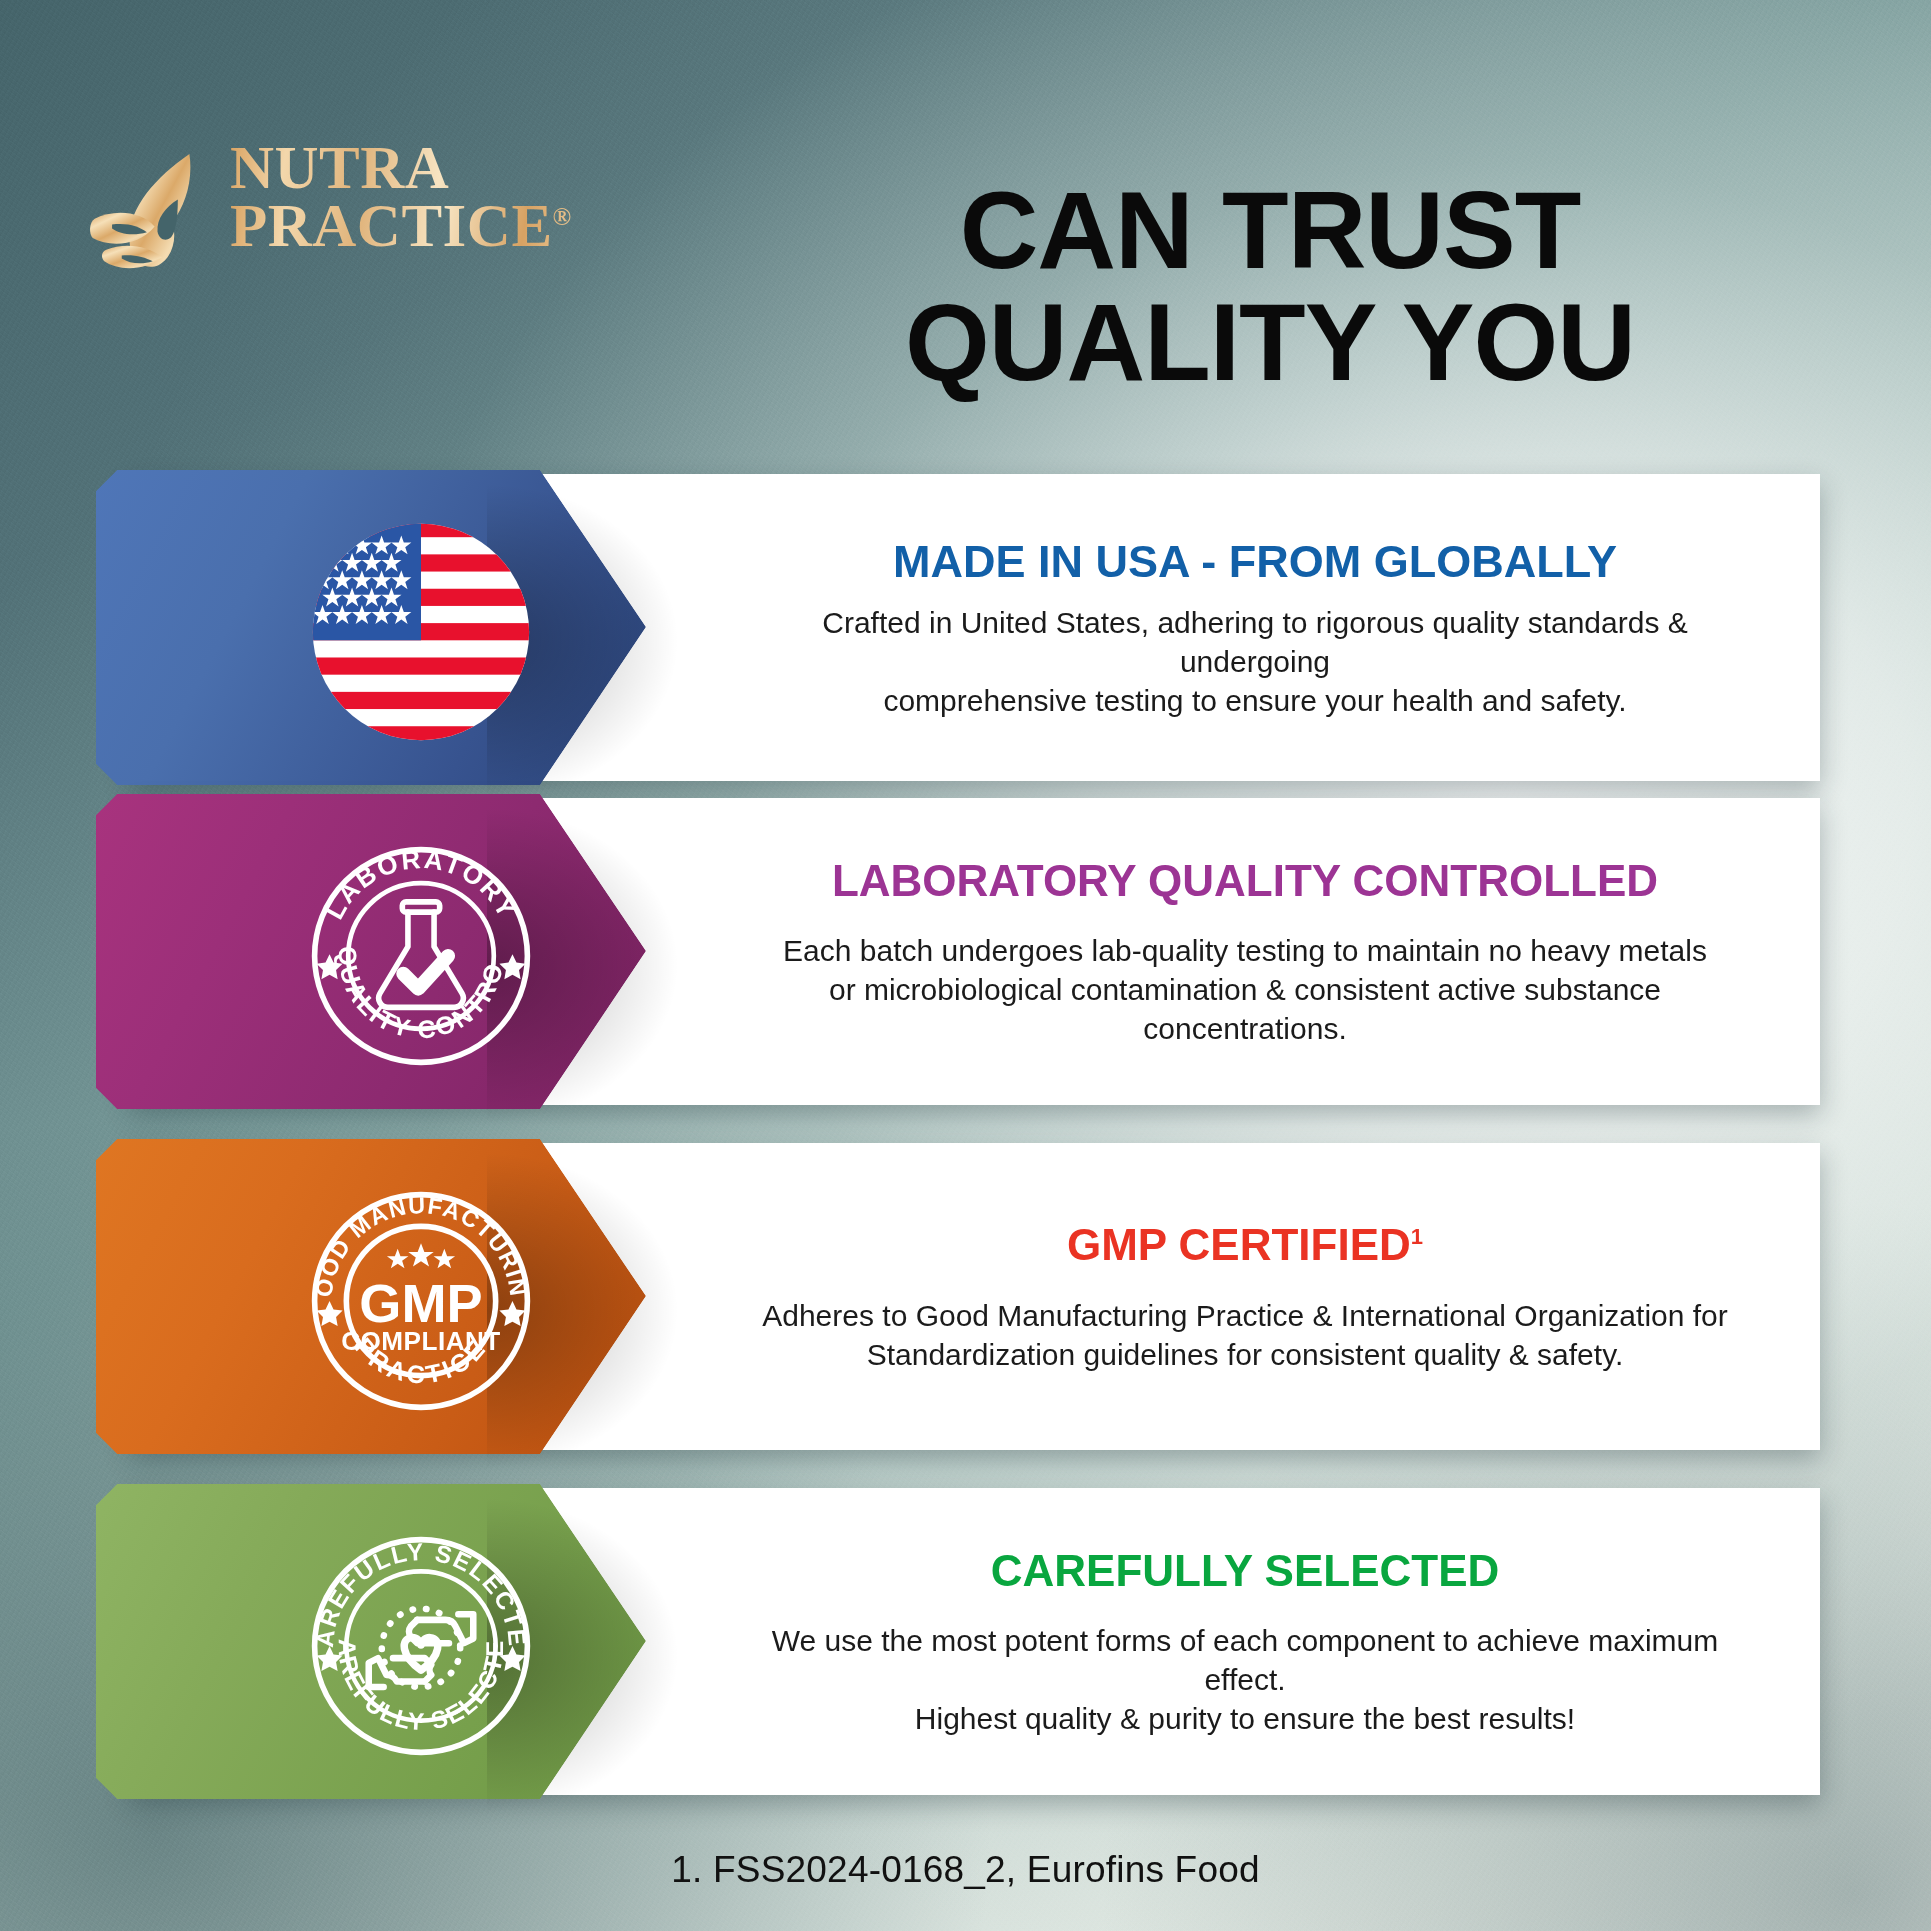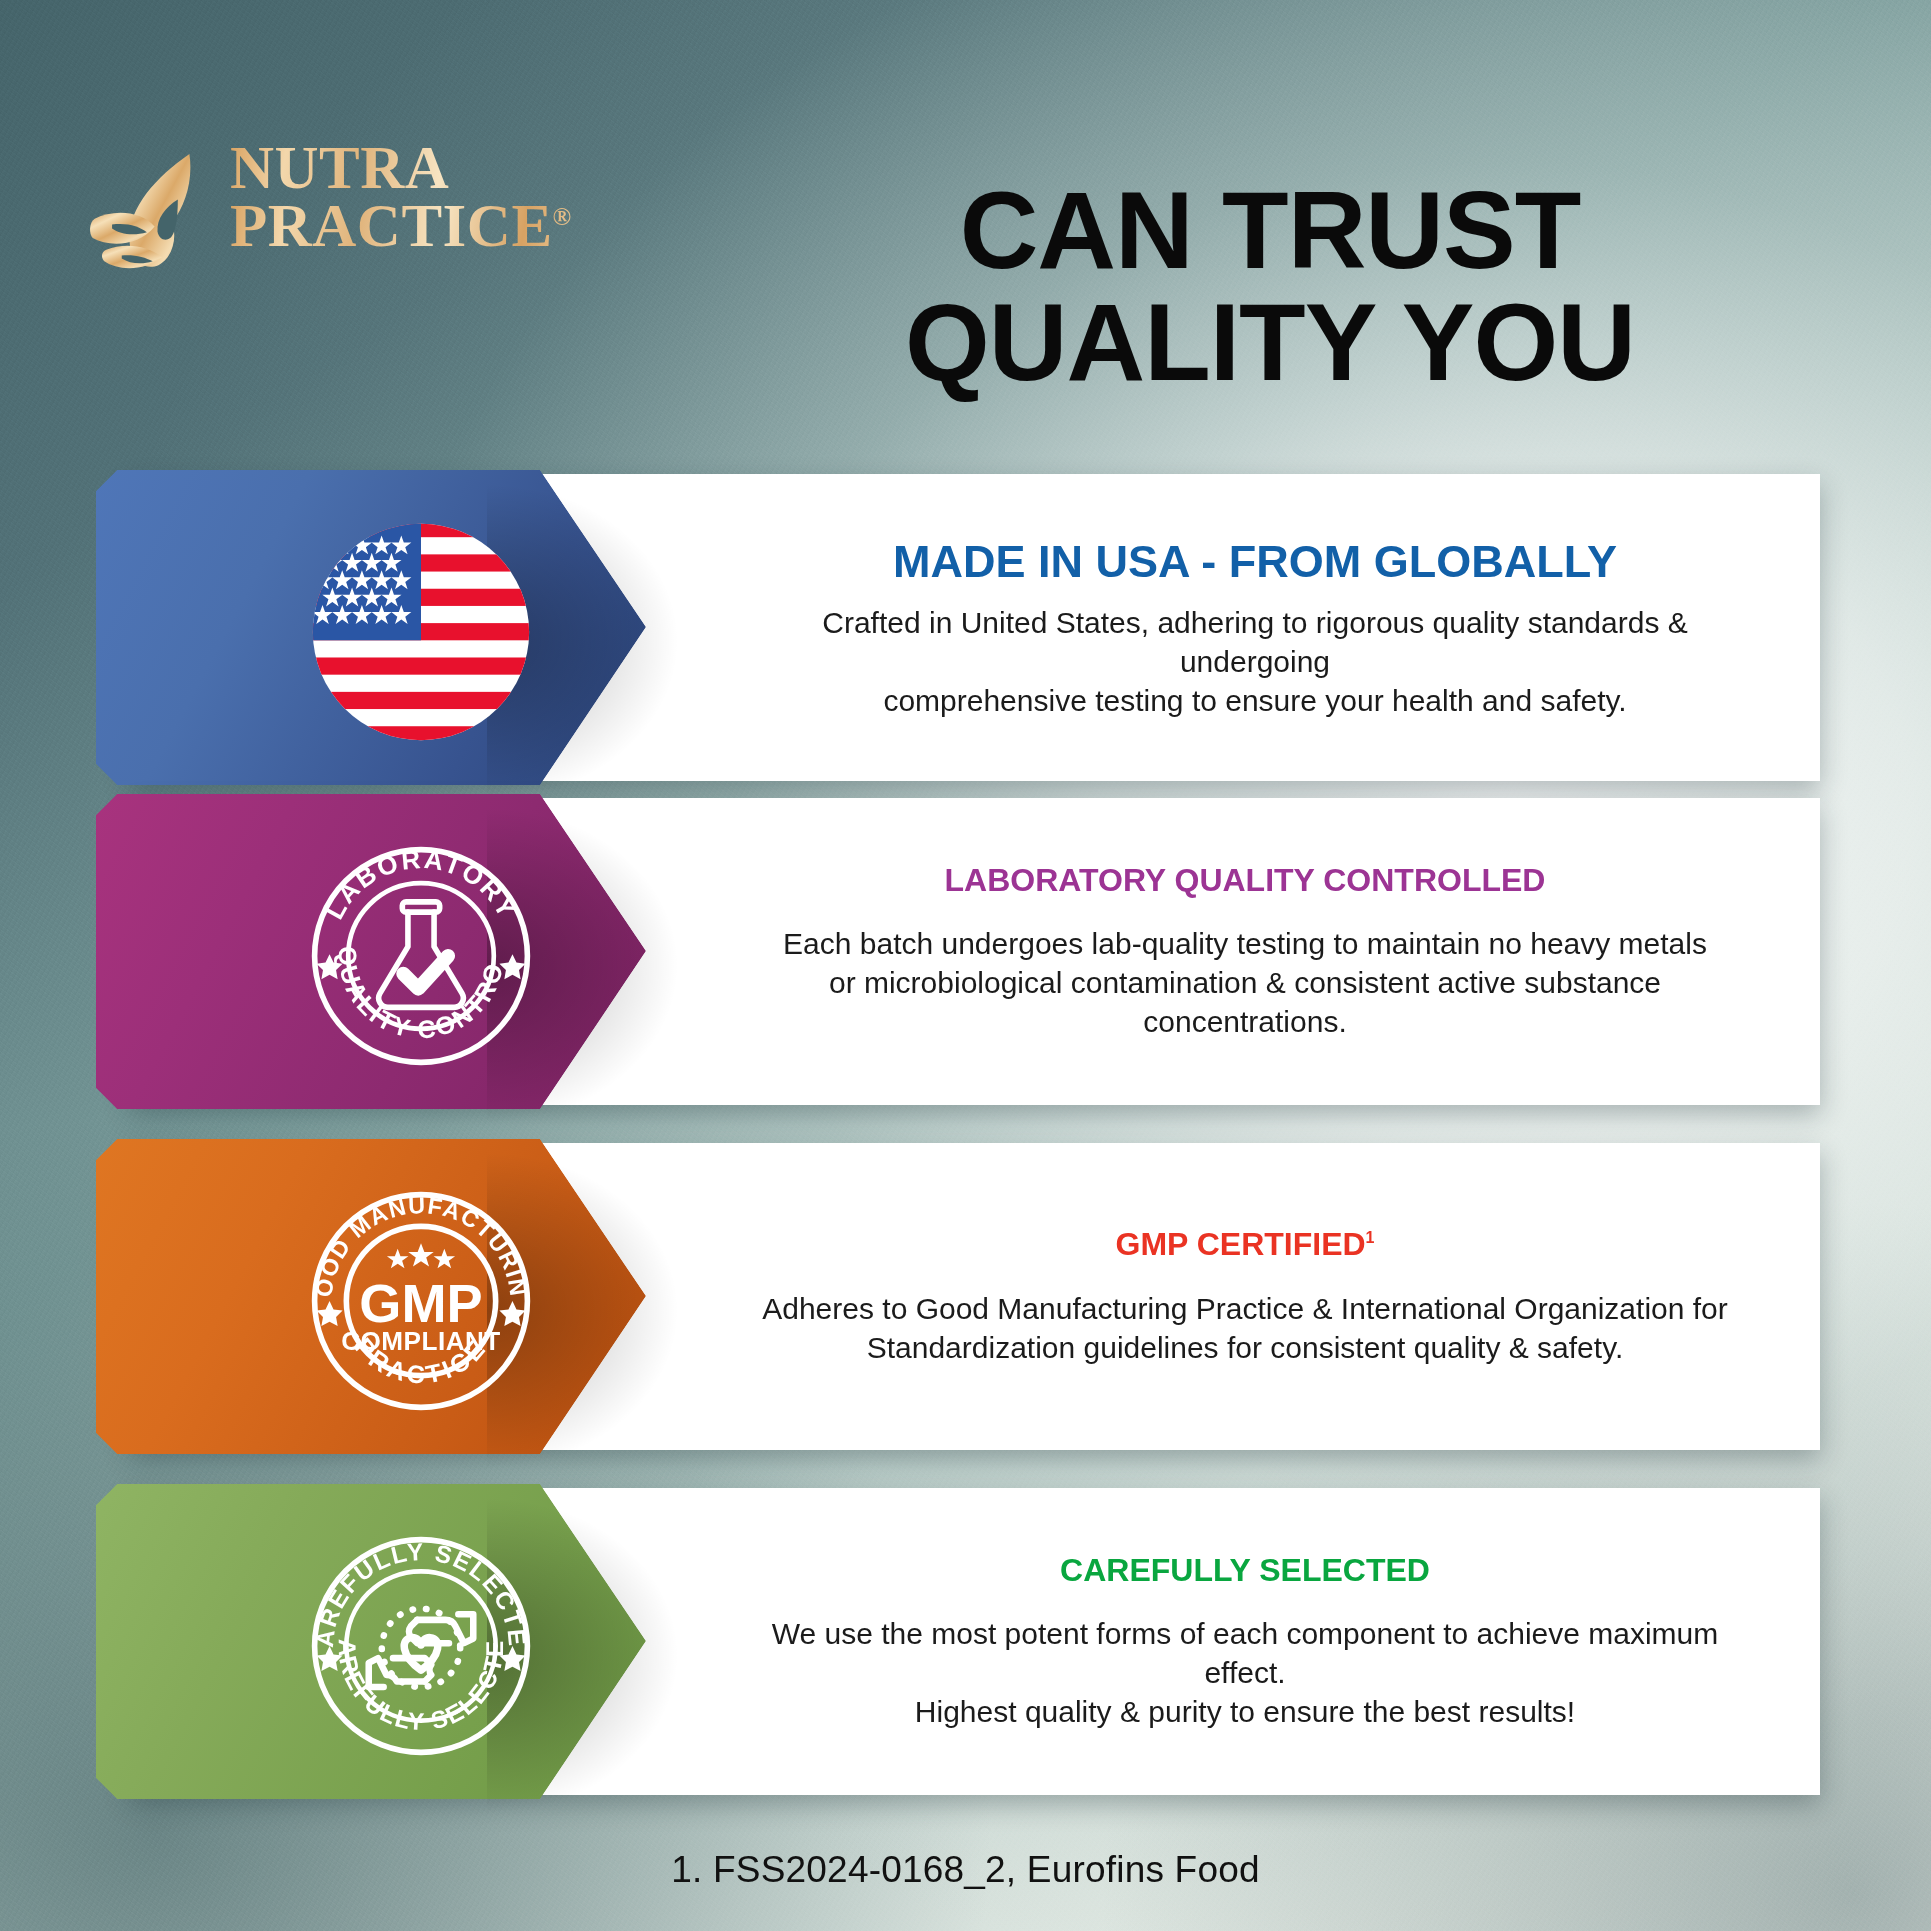--- a/index.html
+++ b/index.html
@@ -79,21 +79,21 @@
   }
 
   .badge{position:absolute;left:179px;top:46px;width:224px;height:224px;}
 
   .card-body{
     position:absolute;left:579px;right:39px;top:0;bottom:0;
     display:flex;flex-direction:column;align-items:center;justify-content:center;
     text-align:center;padding:0 23px;
   }
   .card-head{
-    font-weight:700;font-size:32px;line-height:1.18;letter-spacing:0px;
+    font-weight:700;font-size:44px;line-height:1.18;letter-spacing:0px;
     text-transform:uppercase;margin:0 0 15.4px 0;
   }
   .h1c{color:#1260a8;}
   .h2c{color:#9c3494;}
   .h3c{color:#ea3323;}
   .h4c{color:#09a63f;}
   .sup{font-size:.50em;vertical-align:super;line-height:0;}
   .card-text{
     font-weight:400;font-size:30px;line-height:1.30;color:#1b1b1b;margin:0;
     max-width:1081px;

